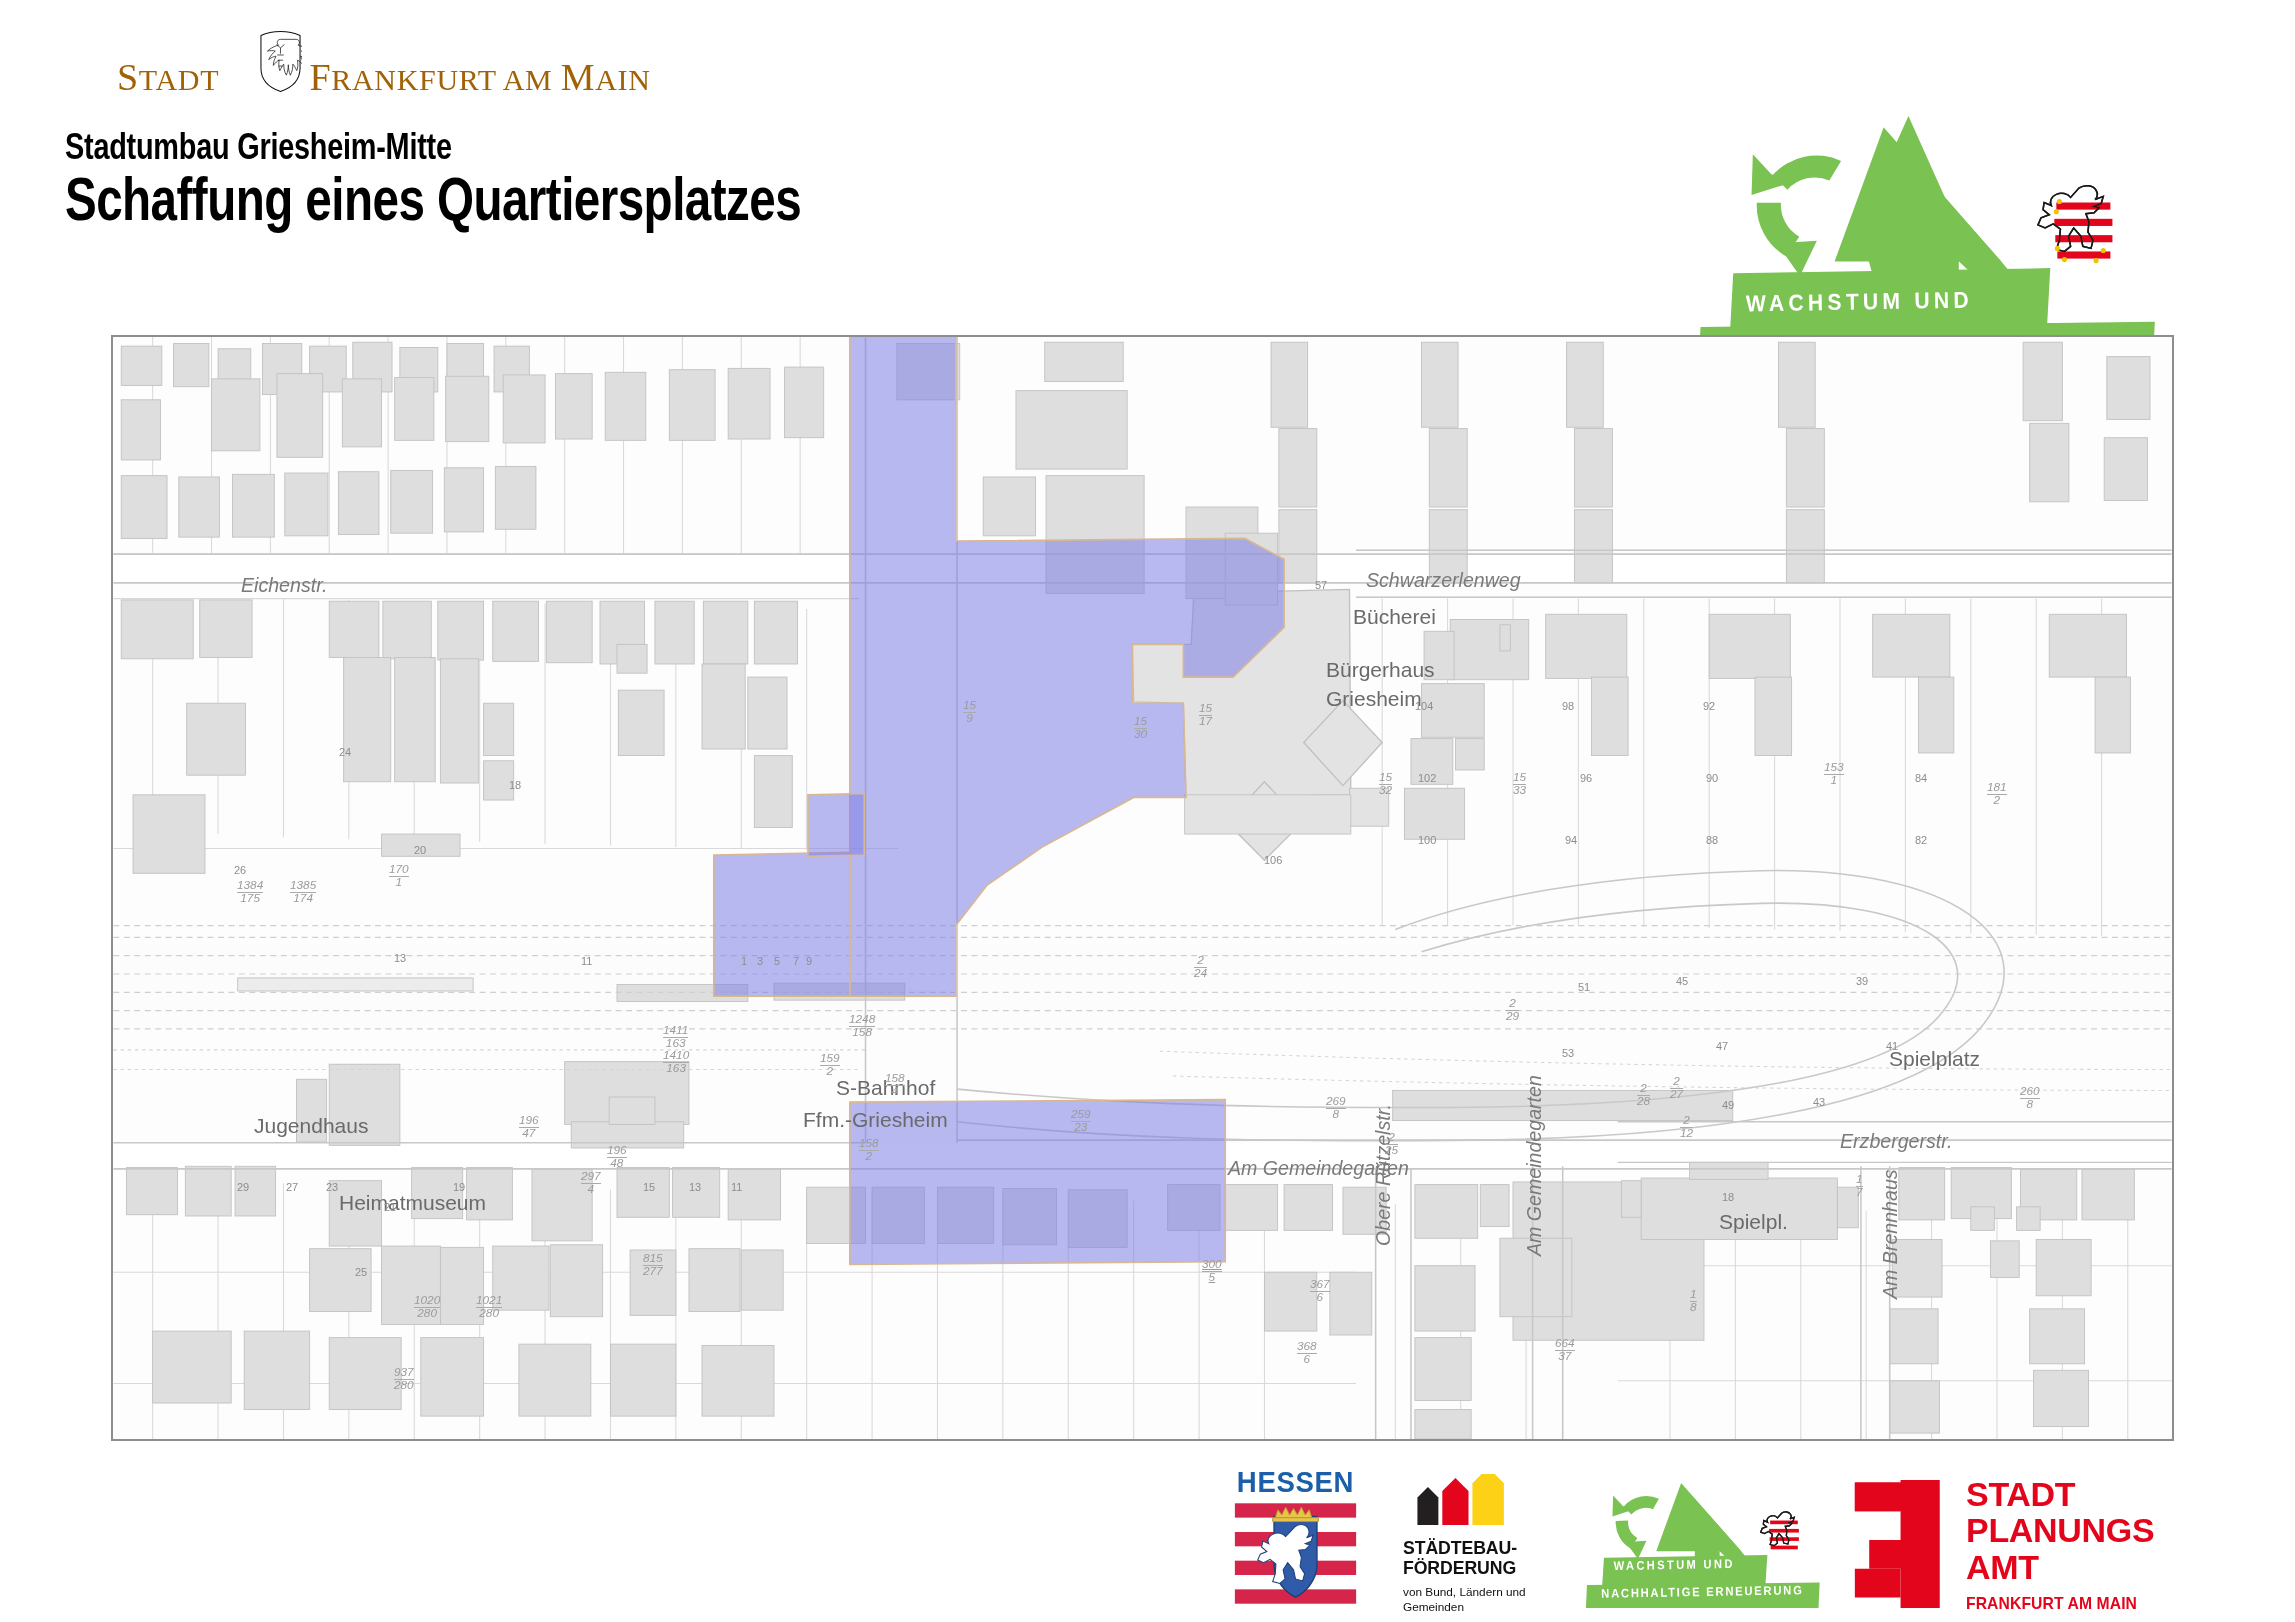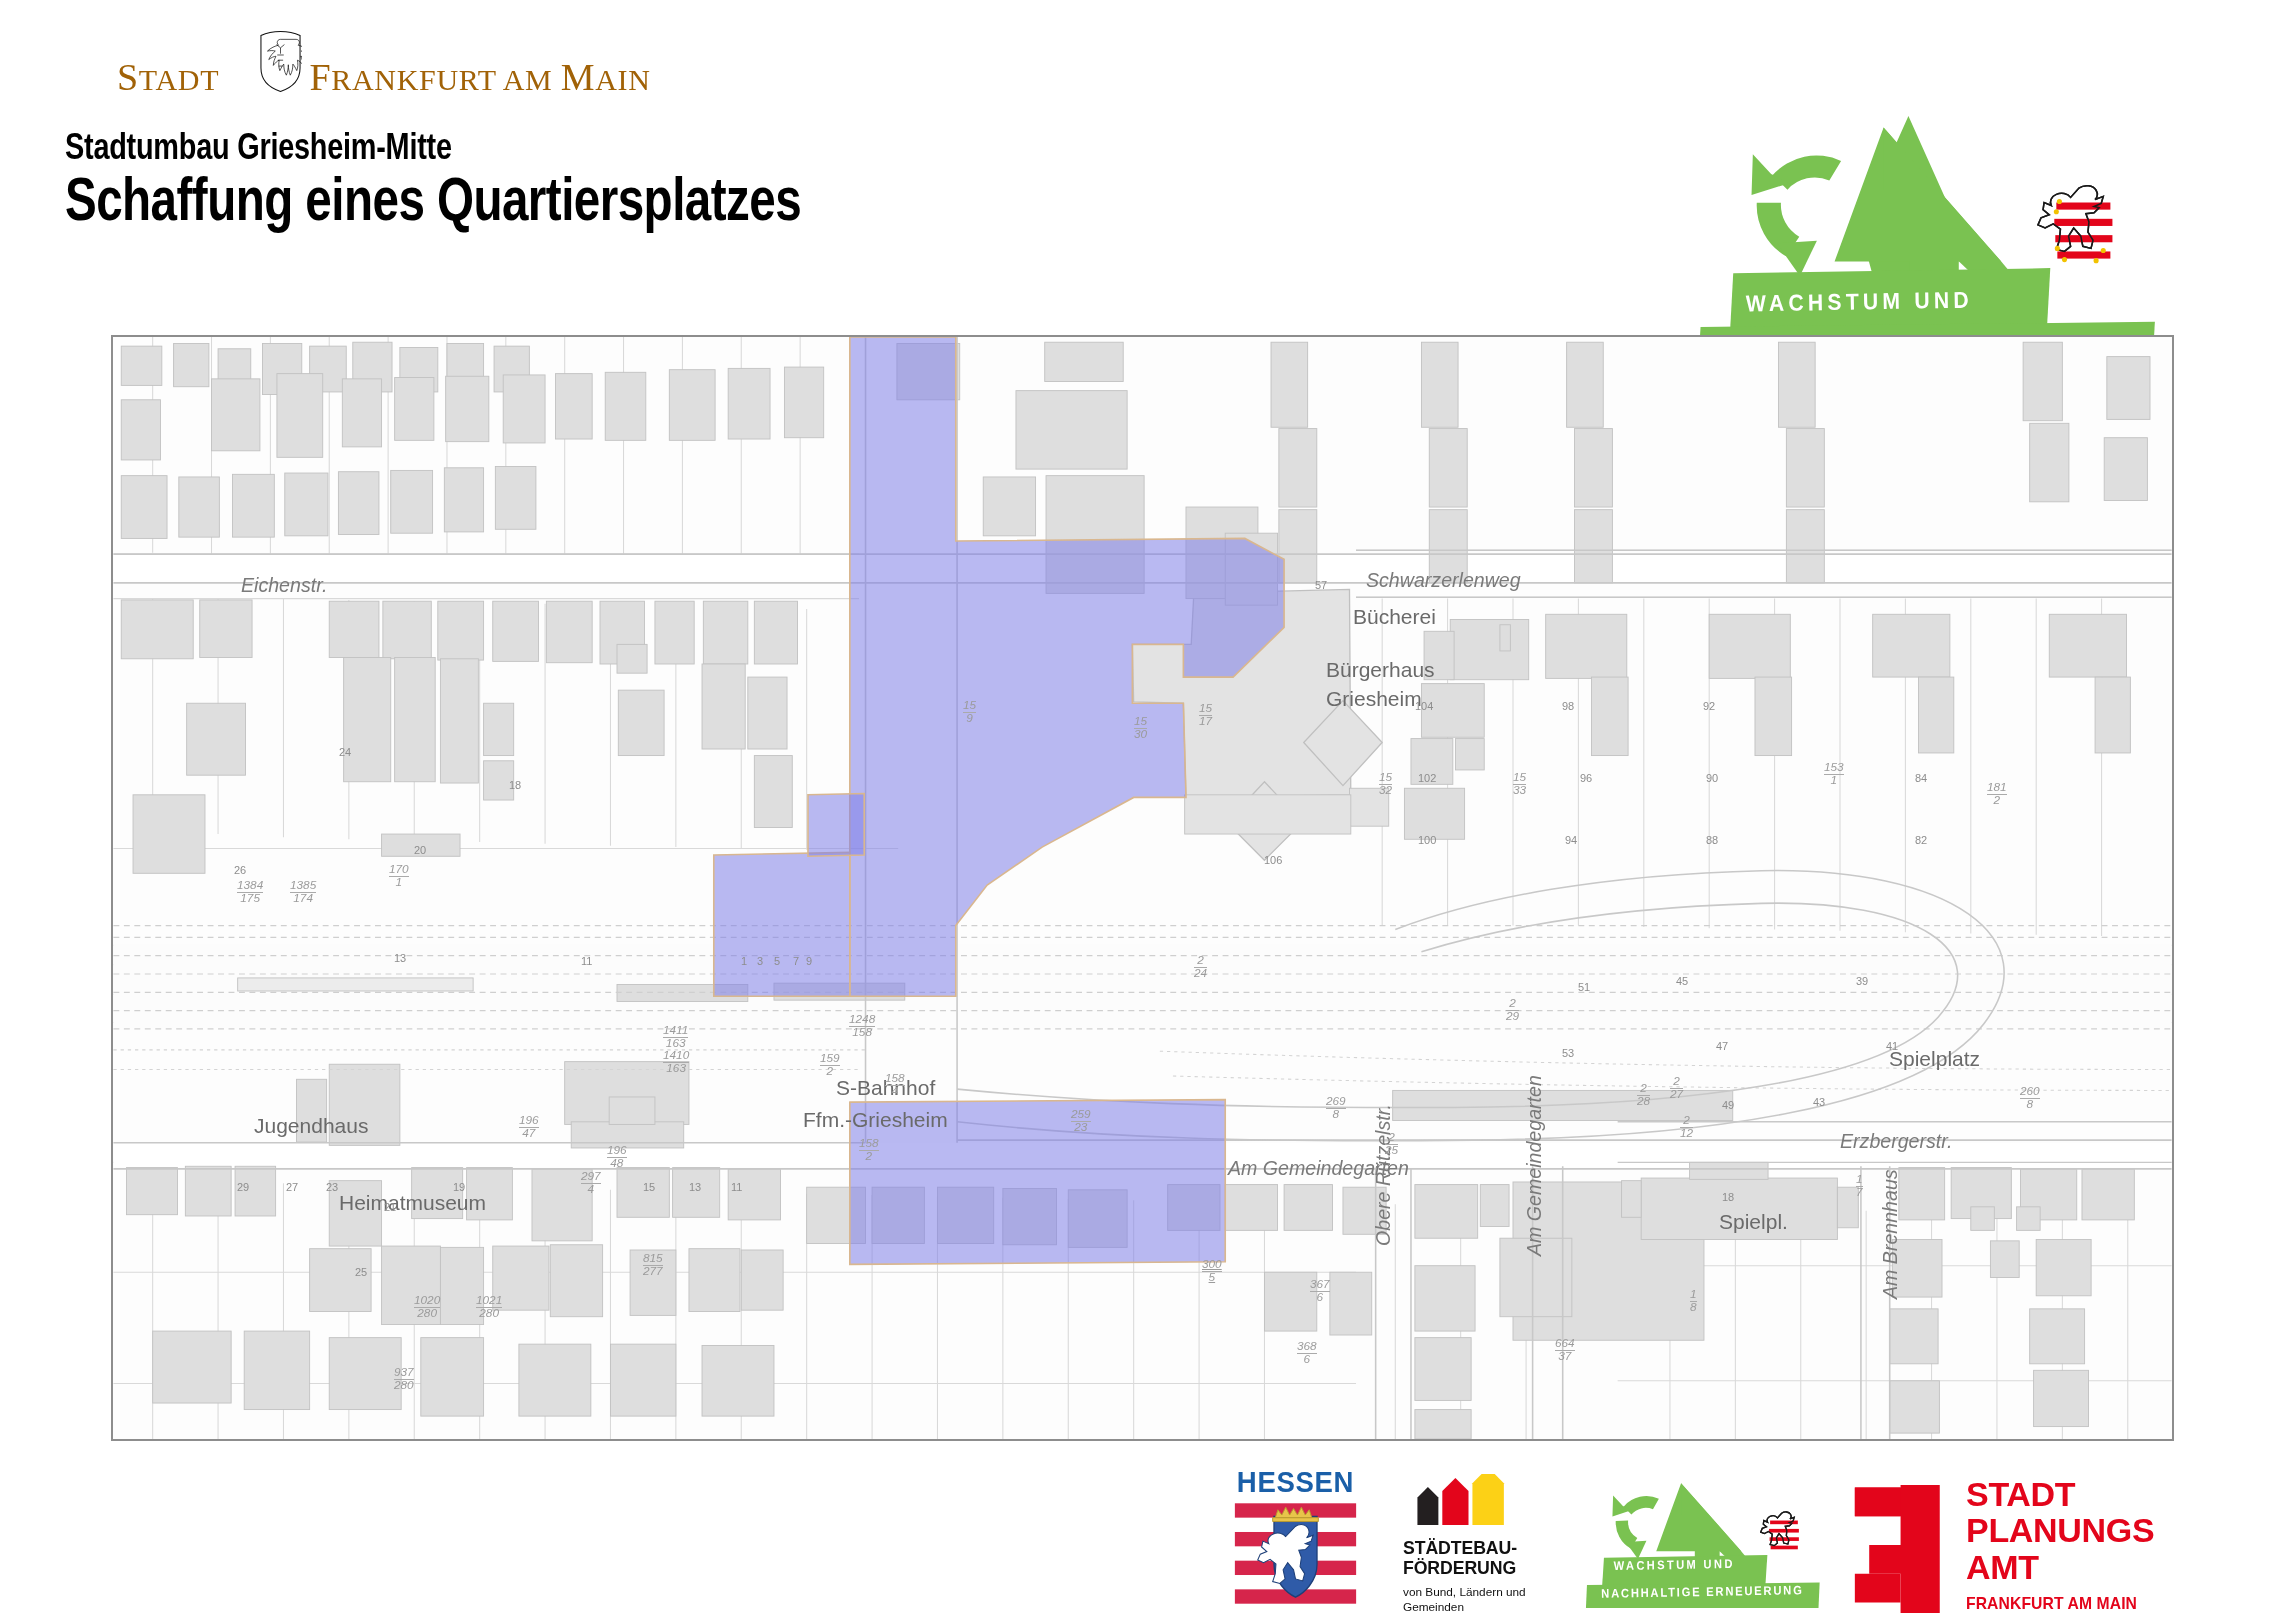--- a/index.html
+++ b/index.html
@@ -550,21 +550,21 @@
       <span style="color:#fff;font-weight:bold;font-size:12.4px;letter-spacing:2.6px;transform:scaleX(.9);display:inline-block;">WACHSTUM UND</span>
     </div>
     <div style="position:absolute;left:6.5px;top:111px;transform:rotate(-1deg);">
       <span style="color:#fff;font-weight:bold;font-size:12.4px;letter-spacing:2px;transform:scaleX(.9);display:inline-block;">NACHHALTIGE ERNEUERUNG</span>
     </div>
     <div style="position:absolute;left:5.2px;top:137px;transform:rotate(-1deg);">
       <span style="color:#fff;font-weight:bold;font-size:9.8px;letter-spacing:0px;transform:scaleX(.86);display:inline-block;">STÄDTEBAUFÖRDERUNG HESSEN</span>
     </div>
   </div>
 
-  <div style="position:absolute;left:1835px;top:10.5px;display:flex;align-items:flex-end;gap:26px;">
+  <div style="position:absolute;left:1835px;top:10.5px;display:flex;align-items:center;gap:26px;">
     <svg width="105" height="128" viewBox="0 0 160 196">
       <path d="M100 0 L160 0 L160 196 L100 196 L100 136 L52 136 L52 92 L100 92 L100 48 L30 48 L30 4 L100 4 Z" fill="#e3051b"></path>
       <path d="M30 4 L100 4 L100 48 L30 48 Z" fill="#e3051b"></path>
       <path d="M30 136 L100 136 L100 180 L30 180 Z" fill="#e3051b"></path>
     </svg>
     <div>
       <div class="spa-text" style="font-size:34px;line-height:1.08;letter-spacing:-0.3px;">
         <div>STADT</div>
         <div>PLANUNGS</div>
         <div>AMT</div>

